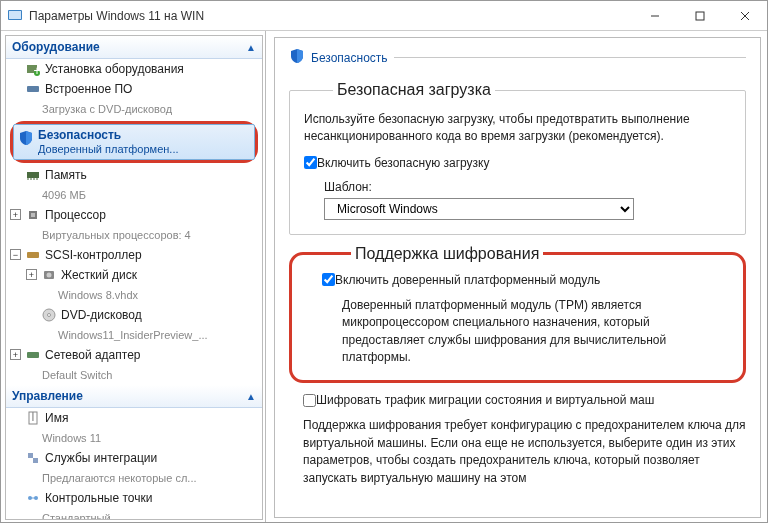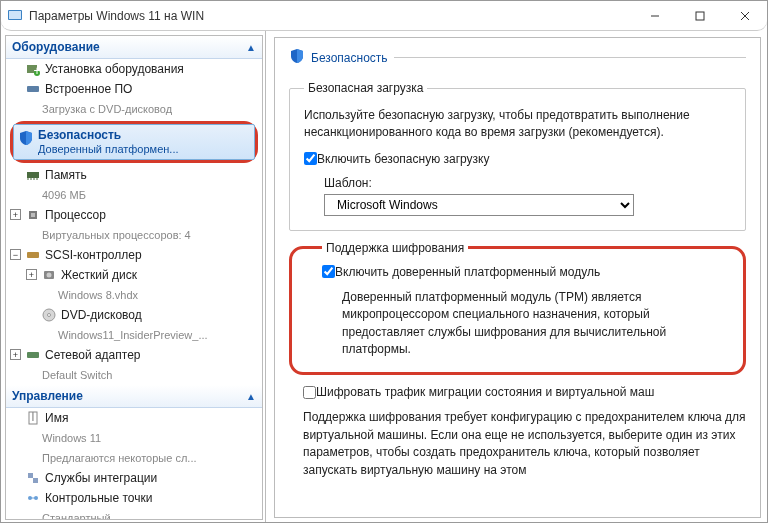--- a/index.html
+++ b/index.html
@@ -1,17 +1,17 @@
 <!DOCTYPE html>
 <html><head>
 <meta charset="utf-8">
 <style>
   *{box-sizing:border-box;margin:0;padding:0;font-family:"Segoe UI",Tahoma,sans-serif;font-size:12px;}
   body{background:#fff;width:768px;height:523px;overflow:hidden;border:1px solid #999;}
-  .titlebar{height:30px;display:flex;align-items:center;border-bottom:1px solid #ccc;background:#fff;border-radius:10px;}
+  .titlebar{height:30px;display:flex;align-items:center;border-bottom:1px solid #ccc;background:#fff;}
   .titlebar .app-icon{width:16px;height:16px;margin:0 6px;display:flex;align-items:center;justify-content:center;}
   .titlebar .title{flex:1;color:#333;}
   .winbtn{width:45px;height:29px;display:flex;align-items:center;justify-content:center;color:#555;}
   .content{display:flex;height:493px;}
   .left{width:265px;border-right:1px solid #bbb;overflow:hidden;padding:4px 2px 4px 4px;}
   .left-inner{border:1px solid #bbb;height:100%;overflow:hidden;}
   .cat-header{background:linear-gradient(to bottom,#fff,#eaf2fb);border-bottom:1px solid #c4d6ec;padding:4px 6px;font-weight:600;color:#0a4b9c;display:flex;align-items:center;}
   .cat-header .chev{margin-left:auto;color:#1a5fb4;font-size:10px;}
   .tree{padding:0;}
   .node{padding:2px 0 2px 4px;display:flex;align-items:flex-start;gap:2px;line-height:16px;}
@@ -25,21 +25,21 @@
   .selected{background:linear-gradient(to bottom,#e6f0fb,#cfe4f9);border:1px solid #7aaedb;border-radius:2px;padding:3px 4px;display:flex;align-items:flex-start;gap:4px;}
   .selected .icon{width:16px;height:16px;flex-shrink:0;margin-top:2px;}
   .selected .txt{color:#0a4b9c;font-weight:600;}
   .selected .txt .line2{font-weight:400;font-size:11px;color:#0a4b9c;}
   .right{flex:1;padding:6px 6px 6px 8px;overflow:hidden;}
   .right-inner{border:1px solid #bbb;height:100%;padding:10px 14px;overflow:hidden;}
   .section-head{display:flex;align-items:center;gap:6px;color:#0a4b9c;font-weight:500;margin-bottom:14px;}
   .section-head .rule{flex:1;height:1px;background:#c8c8c8;}
   fieldset.grp{border:1px solid #c8c8c8;border-radius:2px;padding:12px 14px 14px 14px;margin-bottom:10px;}
   fieldset.grp.hl{border:3px solid #d43a2a;border-radius:14px;padding:10px 14px 14px 30px;}
-  fieldset.grp legend{padding:0 4px;color:#222;font-size:12px;}
+  fieldset.grp legend{padding:0 4px;color:#222;font-size:16px;margin-left:29px;}
   .para{color:#222;line-height:1.45;margin-bottom:10px;}
   .checkbox-row{display:flex;align-items:center;margin-bottom:10px;}
   .checkbox-row input{width:13px;height:13px;}
   .lbl{color:#222;}
   .label-above{margin-bottom:4px;}
   select.tmpl{width:310px;height:22px;border:1px solid #888;background:#fff;padding:0 8px;}
   .shield-svg{width:16px;height:16px;}
 </style>
 </head>
 <body>
@@ -211,33 +211,33 @@
                 <rect x="4" y="2" width="8" height="12" fill="none" stroke="#888"></rect>
                 <text x="8" y="11" font-size="8" fill="#888" text-anchor="middle">I</text>
               </svg>
             </span>
           <span class="txt">Имя</span>
         </div>
         <div class="node sub">
             <span class="txt">Windows 11</span>
           </div>
 
+        <div class="node">
+          <span class="toggle empty"></span>
+          <span class="icon">
+              <svg viewBox="0 0 16 16">
+                <rect x="3" y="3" width="5" height="5" fill="#8aa0c4"></rect>
+                <rect x="8" y="8" width="5" height="5" fill="#8aa0c4"></rect>
+              </svg>
+            </span>
+          <span class="txt">Службы интеграции</span>
+        </div>
         <div class="node sub">
             <span class="txt">Предлагаются некоторые сл...</span>
           </div>
-        <div class="node">
-          <span class="toggle empty"></span>
-          <span class="icon">
-              <svg viewBox="0 0 16 16">
-                <rect x="3" y="3" width="5" height="5" fill="#8aa0c4"></rect>
-                <rect x="8" y="8" width="5" height="5" fill="#8aa0c4"></rect>
-              </svg>
-            </span>
-          <span class="txt">Службы интеграции</span>
-        </div>
 
         <div class="node">
           <span class="toggle empty"></span>
           <span class="icon">
               <svg viewBox="0 0 16 16">
                 <circle cx="5" cy="8" r="2" fill="#6aa0d8"></circle>
                 <circle cx="11" cy="8" r="2" fill="#6aa0d8"></circle>
                 <line x1="5" y1="8" x2="11" y2="8" stroke="#6aa0d8"></line>
               </svg>
             </span>

